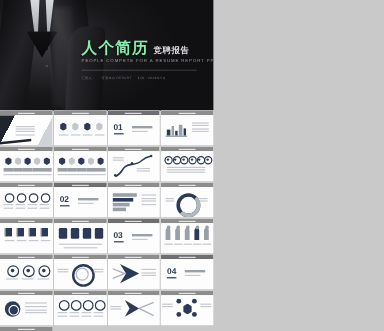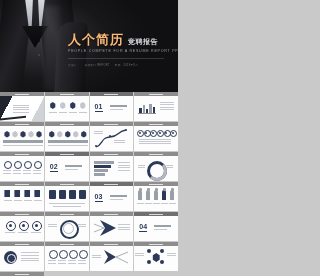--- a/index.html
+++ b/index.html
@@ -35,21 +35,21 @@
      background:linear-gradient(95deg,#2e2e33 0%,#1a1a1d 70%,#0e0e10 100%);
      border-radius:14px 6px 0 0;transform:skewX(-3deg);}
   .sheen{position:absolute;left:50px;top:10px;width:16px;height:84px;
      background:linear-gradient(100deg,rgba(255,255,255,.10),rgba(255,255,255,0));
      filter:blur(2px);}
   .btn-dot{position:absolute;left:44px;top:58px;width:2px;height:2px;border-radius:50%;
      background:#4a4a50;}
 
   .hero-txt{position:absolute;right:6px;top:33px;text-align:left;width:104px;}
   .h-row{display:flex;align-items:baseline;gap:4px;}
-  .h-cn{color:#fdba74;font-size:13px;font-weight:700;letter-spacing:1px;
+  .h-cn{color:#86efac;font-size:13px;font-weight:700;letter-spacing:1px;
         line-height:1;text-shadow:0 1px 2px rgba(0,0,0,.7);}
   .h-cn2{color:#dcdce0;font-size:7px;font-weight:700;letter-spacing:.5px;line-height:1;}
   .h-en{margin-top:3px;color:#9a9aa0;font-size:3.6px;letter-spacing:.75px;
         white-space:nowrap;}
   .h-rule{margin-top:5px;width:96px;height:1px;background:rgba(255,255,255,.16);}
   .h-meta{margin-top:4px;display:flex;gap:5px;color:#6f6f76;font-size:2.6px;
           letter-spacing:.3px;white-space:nowrap;}
 
   
   .grid{display:grid;grid-template-columns:repeat(4,1fr);

